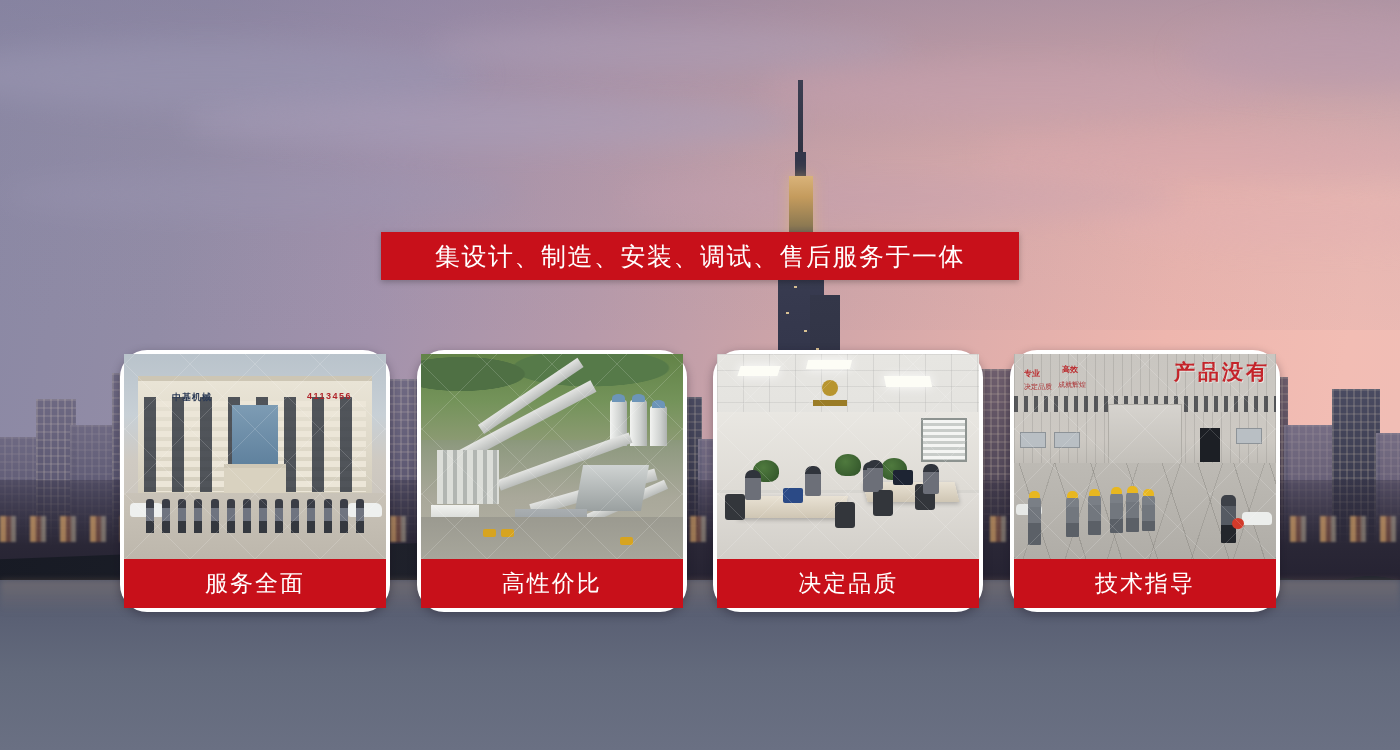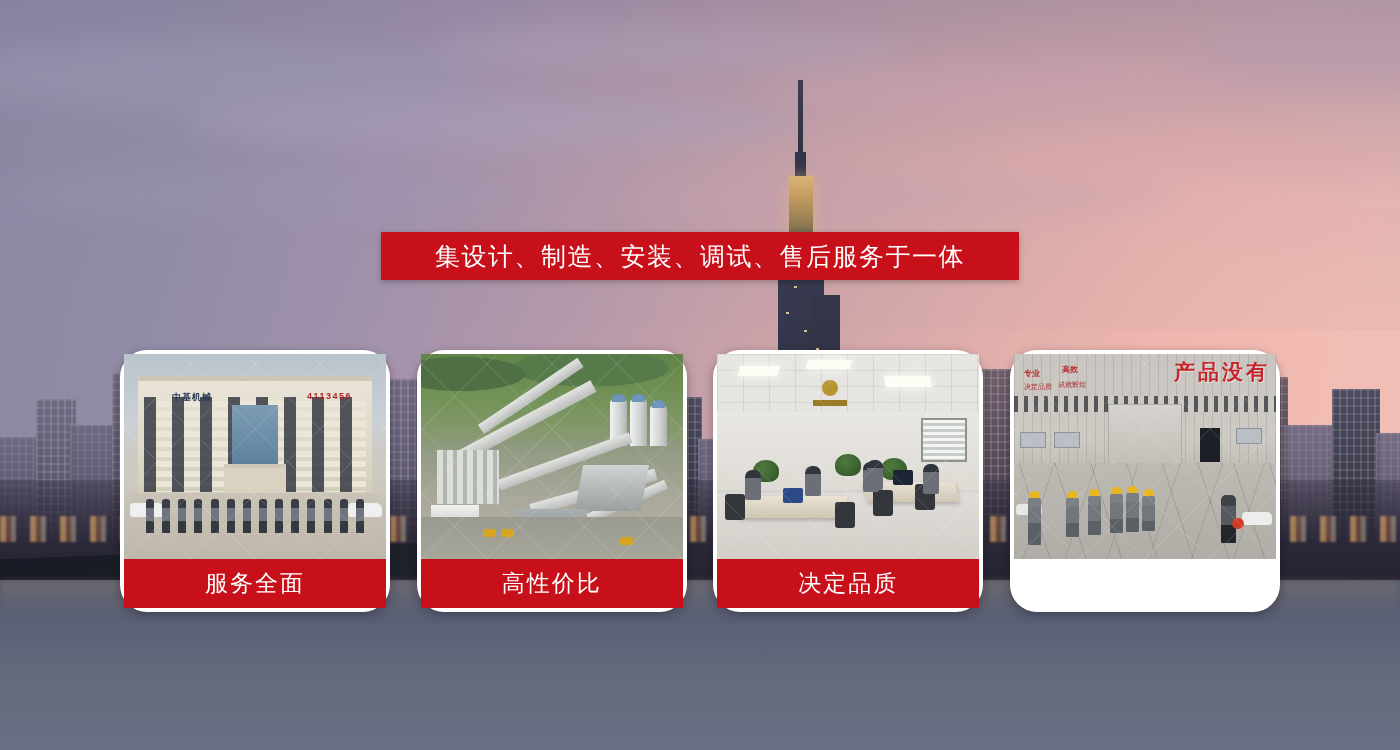--- a/index.html
+++ b/index.html
@@ -576,16 +576,19 @@
           <div class="car2"></div>
         <div class="worker wk1"></div>
           <div class="worker wk2"></div>
           <div class="worker wk3"></div>
         <div class="worker wk4"></div>
           <div class="worker wk5"></div>
           <div class="worker wk6"></div>
         <div class="lead"></div>
           <div class="helmet-red"></div>
       </div>
+      <div class="card-label">
+        <span>技术指导</span>
+      </div>
     </div>
 
   </div>
 </div>
 
 </body></html>

